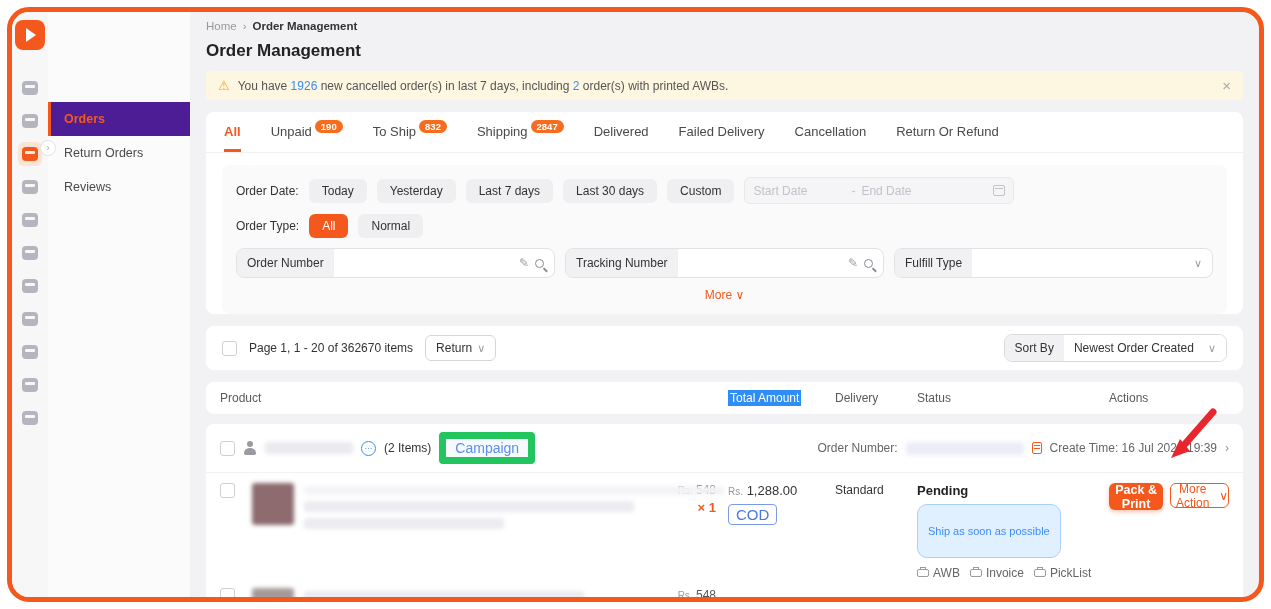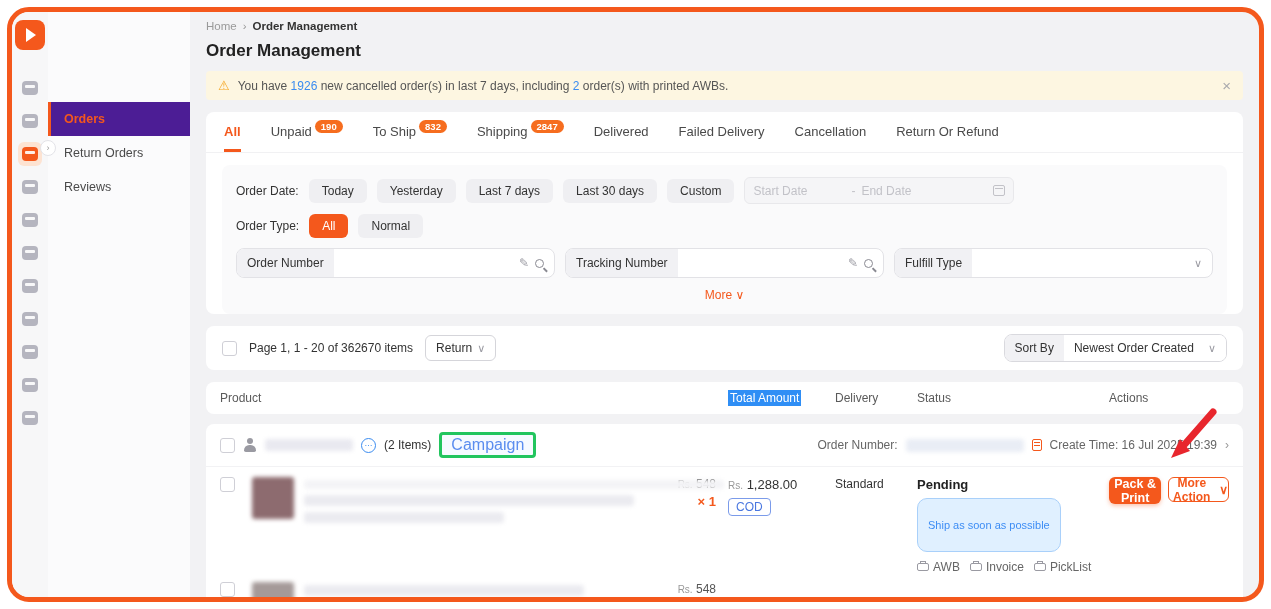--- a/index.html
+++ b/index.html
@@ -86,55 +86,55 @@
   .order-card { margin-bottom:10px; position:relative; overflow:visible; }
   .order-head { display:flex; align-items:center; gap:8px; padding:8px 14px; border-bottom:1px solid #f2f2f4; font-size:12px; color:#333; }
   .avatar { width:14px; height:14px; position:relative; flex:0 0 14px; }
   .avatar::before { content:""; position:absolute; left:4px; top:0; width:6px; height:6px; border-radius:50%; background:#9a9aa2; }
   .avatar::after { content:""; position:absolute; left:1px; top:7px; width:12px; height:7px; border-radius:6px 6px 2px 2px; background:#9a9aa2; }
   .blur { filter:blur(2px); border-radius:3px; }
   .name-blur { width:88px; height:12px; background:#e9e9f0; }
   .onum-blur { width:118px; height:13px; background:#e9edf5; }
   .chat { width:15px; height:15px; border:1.3px solid #3b8cf0; border-radius:50%; color:#3b8cf0; font-size:8px;
           display:flex; align-items:center; justify-content:center; flex:0 0 15px; cursor:pointer; }
-  .campaign { border:3px solid #22c55e; color:#5b8def; background:#f6faff; font-size:16px; border-radius:4px; padding:1px 9px; }
+  .campaign { border:7px solid #22c55e; color:#5b8def; background:#f6faff; font-size:14px; border-radius:4px; padding:1px 9px; }
   .campaign:empty { display:none; }
   .spacer { flex:1; }
   .onum-label, .ctime { color:#666; }
   .copy-ic { width:10px; height:12px; border:1.4px solid #f4581c; border-radius:2px; position:relative; flex:0 0 10px; cursor:pointer; }
   .copy-ic::after { content:""; position:absolute; left:1px; right:1px; top:2px; height:1.2px; background:#f4581c; box-shadow:0 3px 0 #f4581c; }
   .row-expand { color:#999; font-size:12px; cursor:pointer; }
 
   .irow { padding:10px 14px 8px; }
   .pcell { display:flex; gap:10px; }
   .thumb { width:42px; height:42px; flex:0 0 42px; }
   .t-brown { background:#8d6b6f; }
   .t-gray { background:#a59a99; }
   .plines { display:flex; flex-direction:column; gap:6px; padding-top:3px; }
   .pl { height:11px; background:#ebebf0; }
   .pl.faint { background:#f3f3f6; height:9px; }
 
   .unit { font-size:12px; color:#555; text-align:right; }
   .unit .cur, .amt .cur { font-size:10px; color:#999; }
   .qty { color:#f4581c; font-weight:bold; font-size:13px; text-align:right; margin-top:3px; display:flex; justify-content:flex-end; align-items:center; gap:3px; }
   .amt { font-size:13px; color:#333; }
-  .cod { display:inline-block; margin-top:6px; border:1px solid #7b9bea; color:#4a77e0; font-size:12px; border-radius:4px; padding:1px 7px; }
+  .cod { display:inline-block; margin-top:6px; border:1px solid #7b9bea; color:#4a77e0; font-size:15px; border-radius:4px; padding:1px 7px; }
   .dlv { font-size:12px; color:#333; }
   .pending { font-size:13px; font-weight:bold; color:#222; }
   .pill { display:inline-block; margin-top:6px; background:#e0f0ff; border:1px solid #a9d0fa; color:#3d8df5;
           font-size:11px; border-radius:10px; padding:20px 10px; }
   .prints { display:flex; gap:10px; margin-top:8px; align-items:center; }
   .plink { display:flex; align-items:center; gap:4px; font-size:12px; color:#666; cursor:pointer; }
   .printer { width:12px; height:8px; border:1.2px solid #9a9aa2; border-radius:2px; position:relative; }
   .printer::before { content:""; position:absolute; left:2px; right:2px; top:-3px; height:2px; border:1.2px solid #9a9aa2; border-bottom:none; }
   .acts { display:flex; flex-direction:row; gap:7px; align-items:stretch; }
   .btn-primary { background:#f4581c; color:#fff; border:none; border-radius:6px; height:27px; font-size:12.5px; font-weight:bold;
                  cursor:pointer; font-family:inherit; box-shadow:0 2px 4px rgba(244,88,28,.35); }
   .btn-outline { background:#fff; color:#f4581c; border:1px solid #f4581c; border-radius:6px; height:25px; font-size:12px;
-                 cursor:pointer; font-family:inherit; display:flex; align-items:center; justify-content:center; gap:5px;font-weight:bold; }
+                 cursor:pointer; font-family:inherit; display:flex; align-items:center; justify-content:center; gap:5px; }
 
   .red-arrow { position:absolute; width:64px; height:62px; z-index:9; pointer-events:none; }
   .arrow-1 { top:-18px; right:26px; }
   .arrow-2 { top:-16px; right:26px; }
 </style>
 </head>
 <body>
 
 <div class="frame">
   <span class="expand-btn">›</span>

